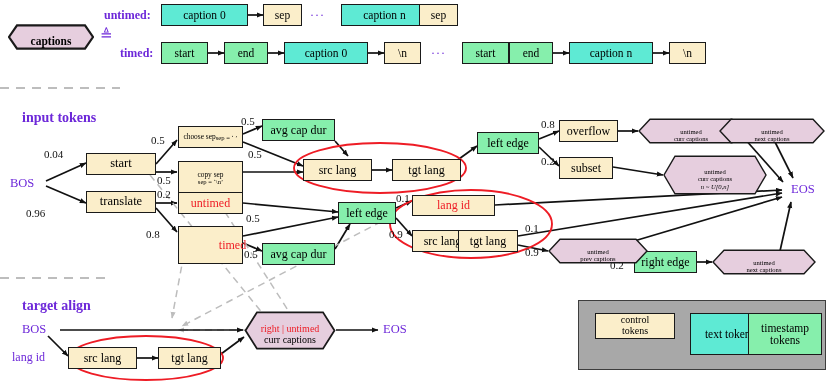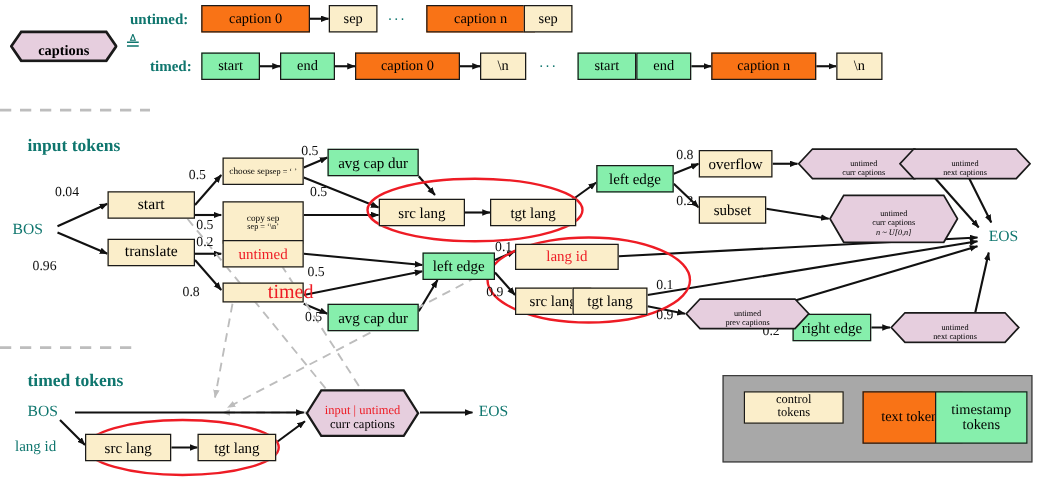--- a/index.html
+++ b/index.html
@@ -7,30 +7,30 @@
   body{
     font-family:"Liberation Serif", serif;
     width:830px;height:387px;overflow:hidden;position:relative;
   }
   #stage{position:absolute;left:0;top:0;width:830px;height:387px;}
   svg#canvas{position:absolute;left:0;top:0;width:830px;height:387px;}
   .nd{position:absolute;box-sizing:border-box;display:flex;align-items:center;
       justify-content:center;text-align:center;border:1.4px solid #1a1a1a;
       line-height:1.06;}
   .ctrl{background:#fbeeca;}
-  .text{background:#f97316;}
+  .text{background:#5eead4;}
   .time{background:#86efac;}
   .hexwrap{position:absolute;}
   .hexlbl{position:absolute;left:0;top:4px;width:100%;height:100%;
       display:flex;flex-direction:column;align-items:center;justify-content:center;
       line-height:1.08;pointer-events:none;}
   .red{color:#ee1c25;}
   .hdr{font-family:"Liberation Serif",serif;font-weight:bold;}
   .prob{position:absolute;font-size:11px;color:#111;white-space:nowrap;}
-  .plain{position:absolute;font-size:13px;color:#0f766e;white-space:nowrap;}
+  .plain{position:absolute;font-size:13px;color:#6d28d9;white-space:nowrap;}
   .legendbox{position:absolute;background:#a8a8a8;border:1.4px solid #3d3d3d;}
   .sm{font-size:7.4px;}
   .xs{font-size:6.6px;}
 </style>
 </head>
 <body>
 
 <div id="stage">
 
   <svg id="canvas" viewBox="0 0 830 387" xmlns="http://www.w3.org/2000/svg">
@@ -192,21 +192,21 @@
   <div class="nd ctrl" style="left:178px;top:126px;width:65px;height:22px;flex-direction:row;">
     <span class="sm">choose sep</span>
     <span class="xs">sep = ‘ ’</span>
   </div>
   <div class="nd ctrl" style="left:178px;top:161px;width:65px;height:34px;flex-direction:column;">
     <span class="sm">copy sep</span>
     <span class="xs">sep = ‘\n’</span>
   </div>
 
   <div class="nd ctrl red" style="left:178px;top:192px;width:65px;height:22px;font-size:12px;">untimed</div>
-  <div class="nd ctrl red" style="left:178px;top:226px;width:65px;height:16px;font-size:16px;padding-left:44px;">timed</div>
+  <div class="nd ctrl red" style="left:178px;top:226px;width:65px;height:38px;font-size:12px;padding-left:44px;">timed</div>
 
   <div class="prob" style="left:241px;top:115px;">0.5</div>
   <div class="prob" style="left:248px;top:148px;">0.5</div>
   <div class="prob" style="left:246px;top:212px;">0.5</div>
   <div class="prob" style="left:244px;top:248px;">0.5</div>
 
   <div class="nd time" style="left:262px;top:119px;width:73px;height:22px;font-size:12px;">avg cap dur</div>
   <div class="nd time" style="left:262px;top:243px;width:73px;height:22px;font-size:12px;">avg cap dur</div>
 
   <div class="nd ctrl" style="left:303px;top:159px;width:69px;height:22px;font-size:12px;">src lang</div>
@@ -281,34 +281,34 @@
       <polygon points="12,1.2 92,1.2 103,13 92,24.8 12,24.8 1,13" fill="#e6cede" stroke="#1a1a1a" stroke-width="1.4"></polygon>
     </svg>
     <div class="hexlbl">
       <span class="xs">untimed</span>
       <span class="xs">next captions</span>
     </div>
   </div>
 
   <div class="plain" style="left:791px;top:182px;font-size:12.5px;">EOS</div>
 
-  <div class="plain hdr" style="left:22px;top:298px;font-size:14px;">timed tokens</div>
+  <div class="plain hdr" style="left:22px;top:298px;font-size:14px;">target align</div>
 
   <div class="plain" style="left:22px;top:322px;font-size:12.5px;">BOS</div>
   <div class="plain red" style="left:12px;top:350px;font-size:12px;">lang id</div>
 
   <div class="nd ctrl" style="left:68px;top:347px;width:69px;height:22px;font-size:12px;">src lang</div>
   <div class="nd ctrl" style="left:158px;top:347px;width:63px;height:22px;font-size:12px;">tgt lang</div>
 
   <div class="hexwrap" style="left:244px;top:311px;width:92px;height:39px;">
     <svg width="92" height="39" viewBox="0 0 92 39">
       <polygon points="13,1.3 79,1.3 90.5,19.5 79,37.7 13,37.7 1.5,19.5" fill="#e6cede" stroke="#1a1a1a" stroke-width="1.8"></polygon>
     </svg>
     <div class="hexlbl">
-      <span class="red" style="font-size:10px">input | untimed</span>
+      <span class="red" style="font-size:10px">right | untimed</span>
       <span style="font-size:10px">curr captions</span>
     </div>
   </div>
 
   <div class="plain" style="left:383px;top:322px;font-size:12.5px;">EOS</div>
 
   <div class="legendbox" style="left:578px;top:300px;width:246px;height:68px;"></div>
   <div class="nd ctrl" style="left:595px;top:313px;width:80px;height:26px;flex-direction:column;font-size:10px;">
     <span>control</span>
     <span>tokens</span>

